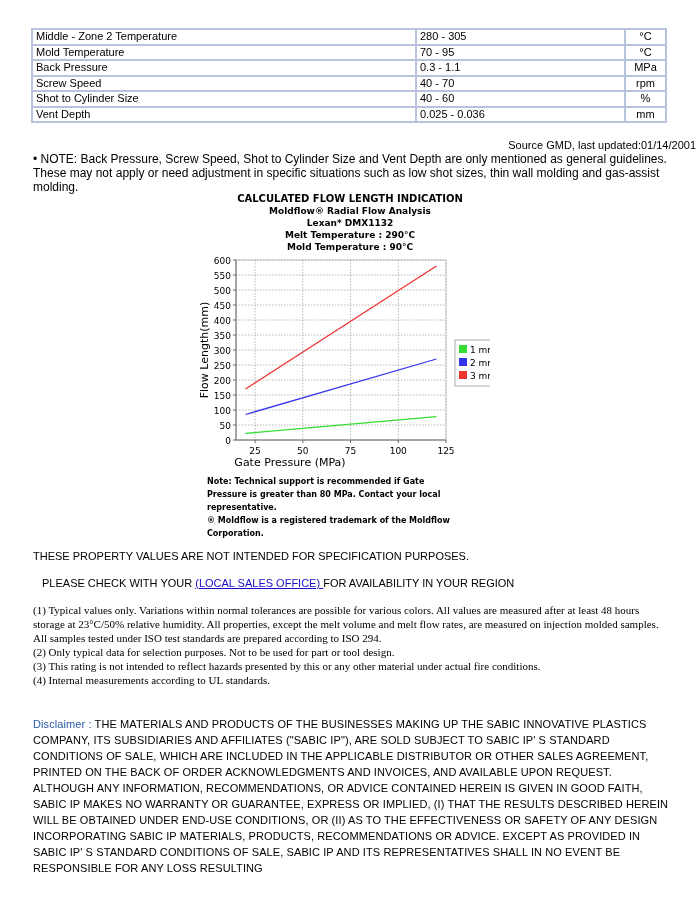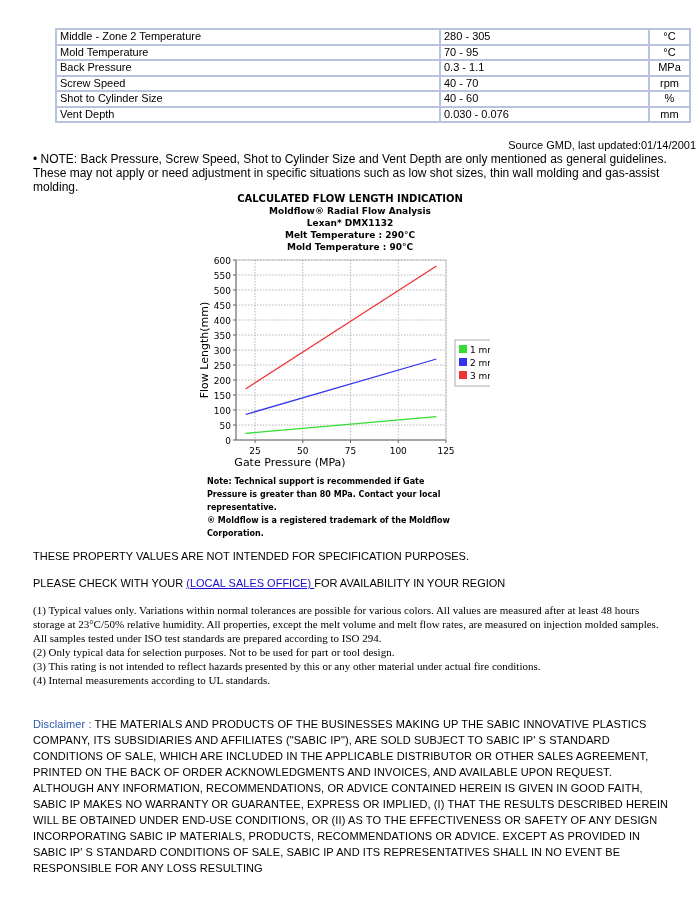--- a/index.html
+++ b/index.html
@@ -1,27 +1,27 @@
 <!DOCTYPE html>
 <html><head>
 <meta charset="utf-8">
 <style>
   html, body { margin: 0; padding: 0; background: #ffffff; }
   body { width: 700px; height: 905px; overflow: hidden; position: relative; font-family: "Liberation Sans", sans-serif; color: #000; }
-  .props { position: absolute; left: 31px; top: 28px; width: 636px; border-collapse: collapse; font-size: 11px; margin-left: 24px; }
+  .props { position: absolute; left: 31px; top: 28px; width: 636px; border-collapse: collapse; font-size: 11px; }
   .props td { border: 2px solid #b8c3dc; padding: 0 3px; height: 13.5px; line-height: 13px; }
   .props td.c-name { width: 376px; text-align: left; }
   .props td.c-val { width: 201px; text-align: left; border-radius: 6px; }
   .props td.c-unit { text-align: center; }
   .source { position: absolute; right: 4px; top: 139px; font-size: 11px; }
   .note { position: absolute; left: 33px; top: 152px; width: 650px; font-size: 12px; line-height: 14px; }
   .chart { position: absolute; left: 190px; top: 190px; width: 300px; height: 355px; }
   .chart text { font-family: "DejaVu Sans", sans-serif; }
   .spec { position: absolute; left: 33px; top: 550px; font-size: 11px; }
-  .check { position: absolute; left: 33px; top: 577px; font-size: 11px; }
+  .check { position: absolute; left: 42px; top: 577px; font-size: 11px; }
   .check a { color: #1a0dcc; text-decoration: underline; }
   .foot { position: absolute; left: 33px; top: 603px; width: 640px; font-size: 11px; line-height: 14px; font-family: Liberation Serif, serif; }
   .foot div { margin: 0; }
   .disc { position: absolute; left: 33px; top: 716px; width: 640px; font-size: 11px; line-height: 16px; font-weight: normal; letter-spacing: 0.1px; }
   .disc .lbl { color: #2a5aa8; }
 </style>
 </head>
 <body>
 
 <table class="props">
@@ -46,21 +46,21 @@
       <td class="c-val">40 - 70</td>
       <td class="c-unit">rpm</td>
     </tr>
     <tr>
       <td class="c-name">Shot to Cylinder Size</td>
       <td class="c-val">40 - 60</td>
       <td class="c-unit">%</td>
     </tr>
     <tr>
       <td class="c-name">Vent Depth</td>
-      <td class="c-val">0.030 - 0.076</td>
+      <td class="c-val">0.025 - 0.036</td>
       <td class="c-unit">mm</td>
     </tr>
   </tbody>
 </table>
 
 <div class="source">Source GMD, last updated:01/14/2001</div>
 <div class="note">• NOTE: Back Pressure, Screw Speed, Shot to Cylinder Size and Vent Depth are only mentioned as general guidelines. These may not apply or need adjustment in specific situations such as low shot sizes, thin wall molding and gas-assist molding.</div>
 
 <div class="chart">
   <svg id="chart-svg" width="300" height="355" viewBox="0 0 300 355">

